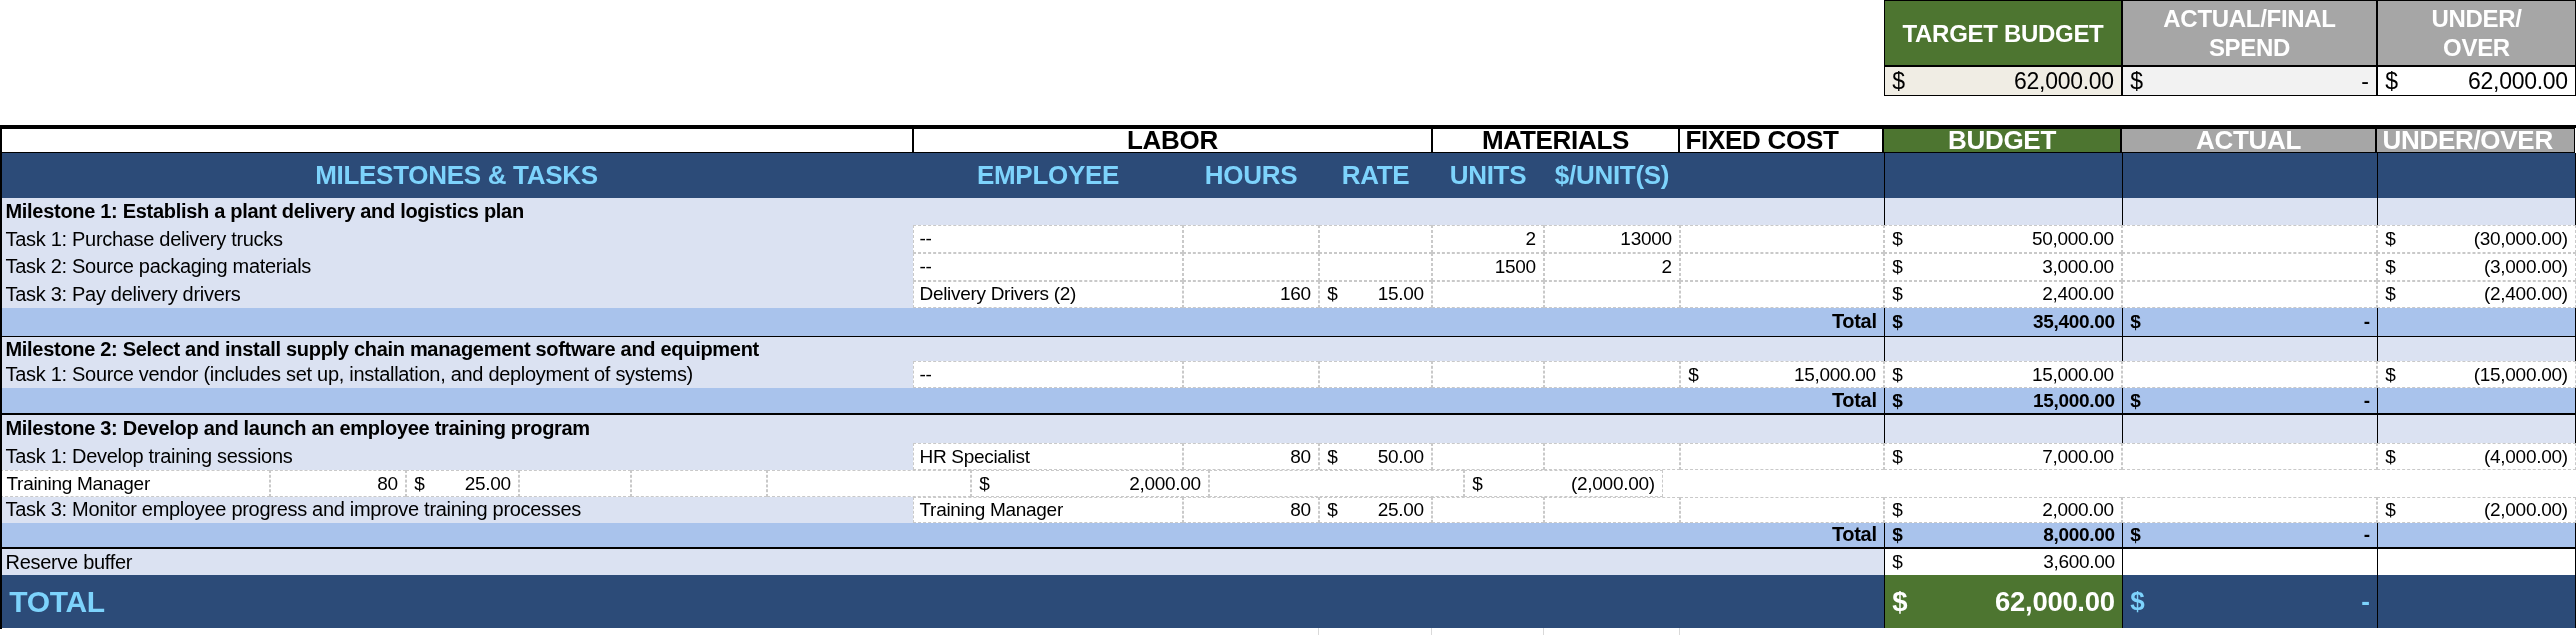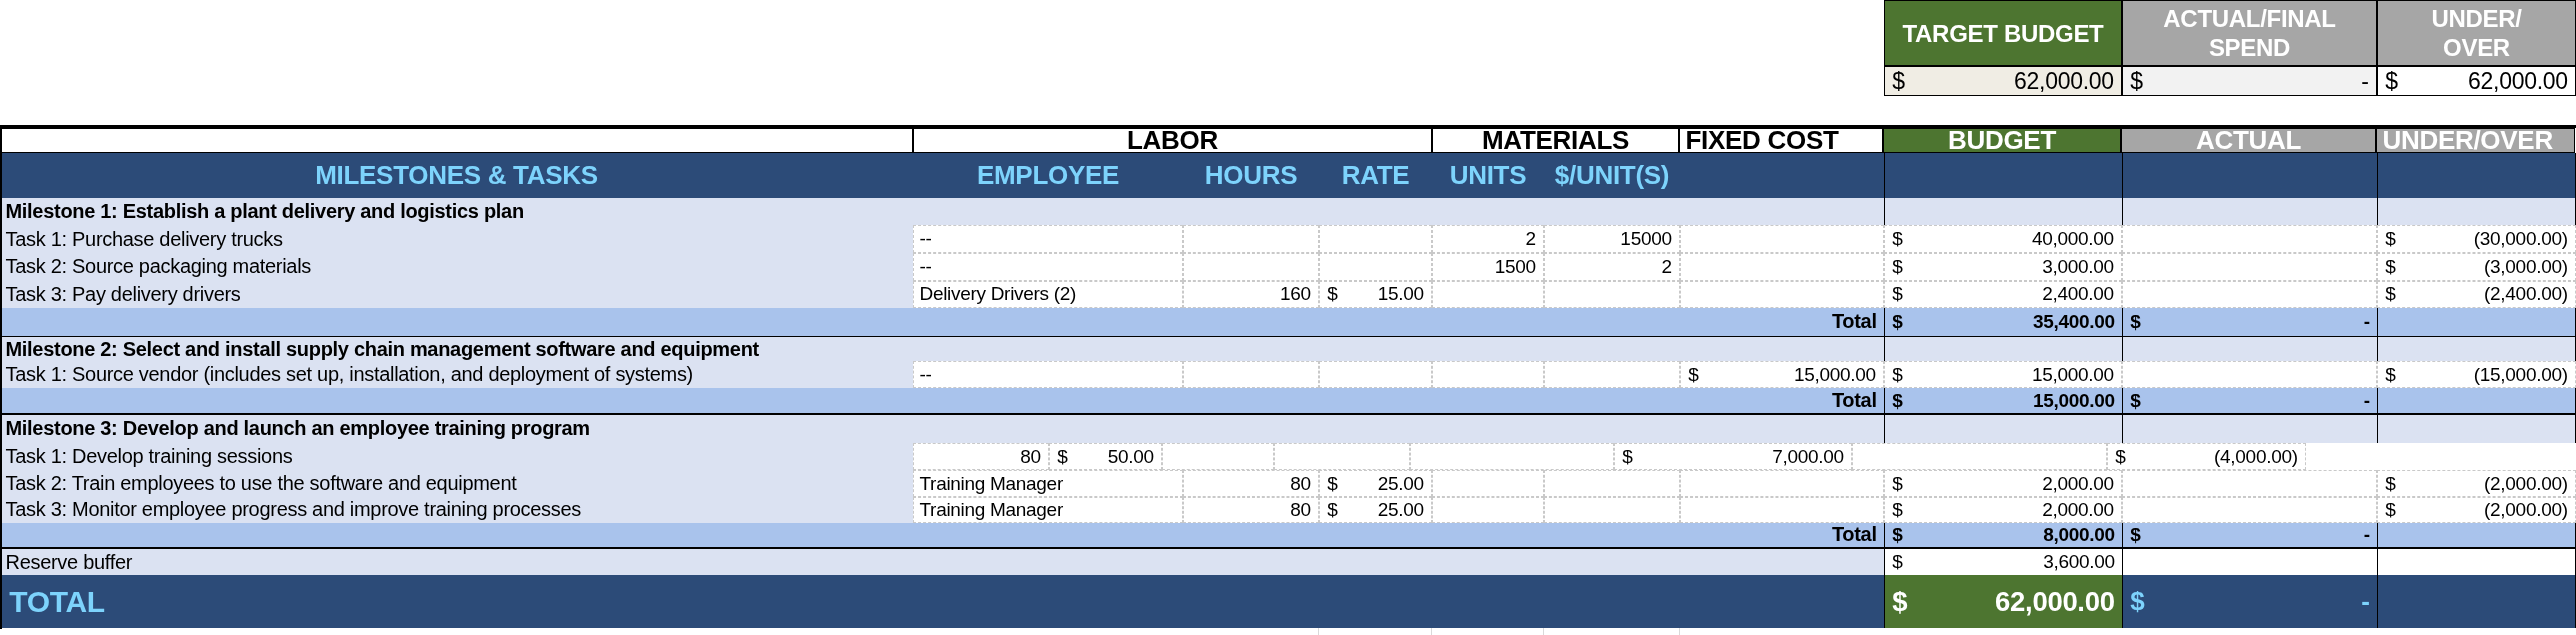--- a/index.html
+++ b/index.html
@@ -113,25 +113,25 @@
     <div class="cell wI lav blL"></div>
     <div class="cell wJ lav blL blR"></div>
   </div>
 
   <div class="row" style="height:28px">
     <div class="cell wA lav padL fs-body">Task 1: Purchase delivery trucks</div>
     <div class="cell wB dash padL fs-num">--</div>
     <div class="cell wC dash num fs-num"></div>
     <div class="cell wD dash money fs-num"></div>
     <div class="cell wE dash num fs-num">2</div>
-    <div class="cell wF dash num fs-num">15000</div>
-    <div class="cell wG dash money fs-num"></div>
-    <div class="cell wH dash blL money fs-num">
-      <span>$</span>
-        <span>40,000.00</span>
+    <div class="cell wF dash num fs-num">13000</div>
+    <div class="cell wG dash money fs-num"></div>
+    <div class="cell wH dash blL money fs-num">
+      <span>$</span>
+        <span>50,000.00</span>
     </div>
     <div class="cell wI dash blL"></div>
     <div class="cell wJ dash blL blR money fs-num">
       <span>$</span>
         <span>(30,000.00)</span>
     </div>
   </div>
 
   <div class="row" style="height:27.5px">
     <div class="cell wA lav padL fs-body">Task 2: Source packaging materials</div>
@@ -235,41 +235,41 @@
 
   <div class="row" style="height:28px">
     <div class="cell wAG lav padL fs-body bold">Milestone 3: Develop and launch an employee training program</div>
     <div class="cell wH lav blL"></div>
     <div class="cell wI lav blL"></div>
     <div class="cell wJ lav blL blR"></div>
   </div>
 
   <div class="row" style="height:27.5px">
     <div class="cell wA lav padL fs-body">Task 1: Develop training sessions</div>
+    <div class="cell wB dash padL fs-num">HR Specialist</div>
     <div class="cell wC dash num fs-num">80</div>
     <div class="cell wD dash money fs-num">
       <span>$</span>
         <span>50.00</span>
     </div>
     <div class="cell wE dash num fs-num"></div>
     <div class="cell wF dash num fs-num"></div>
     <div class="cell wG dash money fs-num"></div>
     <div class="cell wH dash blL money fs-num">
       <span>$</span>
         <span>7,000.00</span>
     </div>
     <div class="cell wI dash blL"></div>
     <div class="cell wJ dash blL blR money fs-num">
       <span>$</span>
         <span>(4,000.00)</span>
     </div>
   </div>
 
   <div class="row" style="height:26.6px">
-    <div class="cell wA lav padL fs-body">Task 2: Train employees to use the software and equipment</div>
     <div class="cell wB dash padL fs-num">Training Manager</div>
     <div class="cell wC dash num fs-num">80</div>
     <div class="cell wD dash money fs-num">
       <span>$</span>
         <span>25.00</span>
     </div>
     <div class="cell wE dash num fs-num"></div>
     <div class="cell wF dash num fs-num"></div>
     <div class="cell wG dash money fs-num"></div>
     <div class="cell wH dash blL money fs-num">

